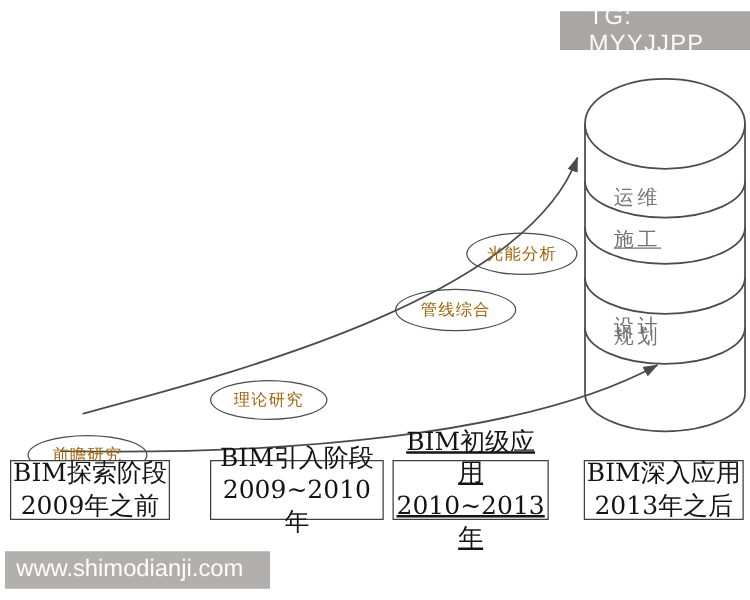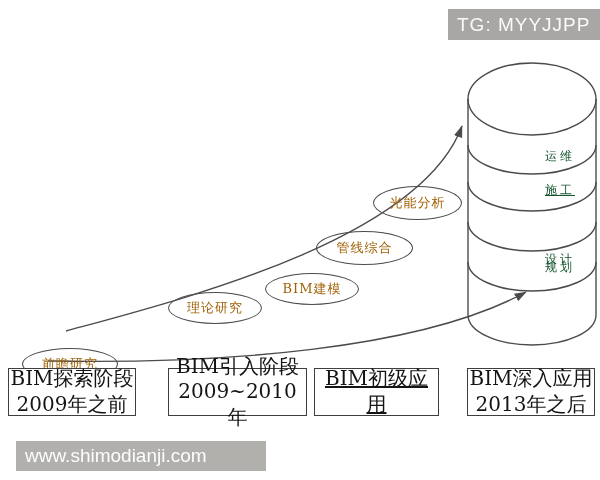--- a/index.html
+++ b/index.html
@@ -4,33 +4,33 @@
 <style>
   html,body{margin:0;padding:0;background:#ffffff;}
   body{width:600px;height:480px;font-family:"DejaVu Serif", serif;}
   .stage{position:relative;width:600px;height:480px;background:#ffffff;overflow:hidden;}
   .layer{position:absolute;left:0;top:0;width:600px;height:480px;}
 
   .ellipse-node{position:absolute;border:1.4px solid #4b4b4b;border-radius:50%;
     display:flex;align-items:center;justify-content:center;background:transparent;
     font-size:13px;color:#a16207;letter-spacing:1px;white-space:nowrap;}
 
-  .cyl-label{position:absolute;width:84px;text-align:right;font-size:12px;
-    color:#14532d;letter-spacing:3px;}
+  .cyl-label{position:absolute;width:84px;text-align:left;font-size:16px;
+    color:#737373;letter-spacing:3px;}
 
   .stage-box{position:absolute;border:1.6px solid #3e3e3e;background:#ffffff;
     display:flex;flex-direction:column;align-items:center;justify-content:center;
     font-size:20px;line-height:1.28;color:#141414;text-align:center;}
 
   .badge{position:absolute;left:448px;top:9px;width:152px;height:31px;
     background:#a8a7a5;color:#fafafa;font-family:"Liberation Sans",sans-serif;
-    font-size:19px;display:flex;align-items:center;padding-left:9px;box-sizing:border-box;
+    font-size:19px;display:flex;align-items:center;padding-left:23px;box-sizing:border-box;
     letter-spacing:1px;}
 
-  .watermark{position:absolute;left:16px;top:441px;width:250px;height:30px;
+  .watermark{position:absolute;left:4px;top:441px;width:212px;height:30px;
     background:#b1b0ac;color:#fdfdfd;font-family:"Liberation Sans",sans-serif;
     font-size:19px;display:flex;align-items:center;padding-left:9px;box-sizing:border-box;}
 </style>
 </head>
 <body>
 
 <div class="stage">
 
   <svg class="layer" width="600" height="480" viewBox="0 0 600 480">
     <defs>
@@ -49,25 +49,22 @@
       <path d="M 468 182 A 64 29 0 0 0 596 182"></path>
       <path d="M 468 222 A 64 29 0 0 0 596 222"></path>
       <path d="M 468 262 A 64 29 0 0 0 596 262"></path>
       <path d="M 468 315 A 64 30 0 0 0 596 315"></path>
     </g>
   </svg>
 
   <div class="ellipse-node" style="left:22px;top:316px;width:94px;height:30px;margin-top:32px;">
     <span>前瞻研究</span>
   </div>
-  <div class="ellipse-node" style="left:168px;top:292px;width:92px;height:30px;justify-content:center;">
+  <div class="ellipse-node" style="left:168px;top:304px;width:92px;height:30px;justify-content:center;">
     <span>理论研究</span>
-  </div>
-  <div class="ellipse-node" style="left:265px;top:273px;width:92px;height:30px;">
-    <span>BIM建模</span>
   </div>
   <div class="ellipse-node" style="left:316px;top:231px;width:95px;height:32px;">
     <span>管线综合</span>
   </div>
   <div class="ellipse-node" style="left:373px;top:186px;width:87px;height:32px;">
     <span>光能分析</span>
   </div>
 
   <div class="cyl-label" style="left:491px;top:148px;">运维</div>
   <div class="cyl-label" style="left:491px;top:182px;text-decoration:underline;">施工</div>
@@ -77,20 +74,21 @@
   <div class="stage-box" style="left:8px;top:368px;width:126px;height:46px;">
     <span>BIM探索阶段</span>
     <span>2009年之前</span>
   </div>
   <div class="stage-box" style="left:168px;top:368px;width:137px;height:46px;">
     <span>BIM引入阶段</span>
     <span>2009~2010年</span>
   </div>
   <div class="stage-box" style="left:314px;top:368px;width:123px;height:46px;text-decoration:underline;">
     <span>BIM初级应用</span>
+    <span>2010~2013年</span>
   </div>
   <div class="stage-box" style="left:467px;top:368px;width:126px;height:46px;">
     <span>BIM深入应用</span>
     <span>2013年之后</span>
   </div>
 
   <div class="badge">TG: MYYJJPP</div>
   <div class="watermark">www.shimodianji.com</div>
 
 </div>

